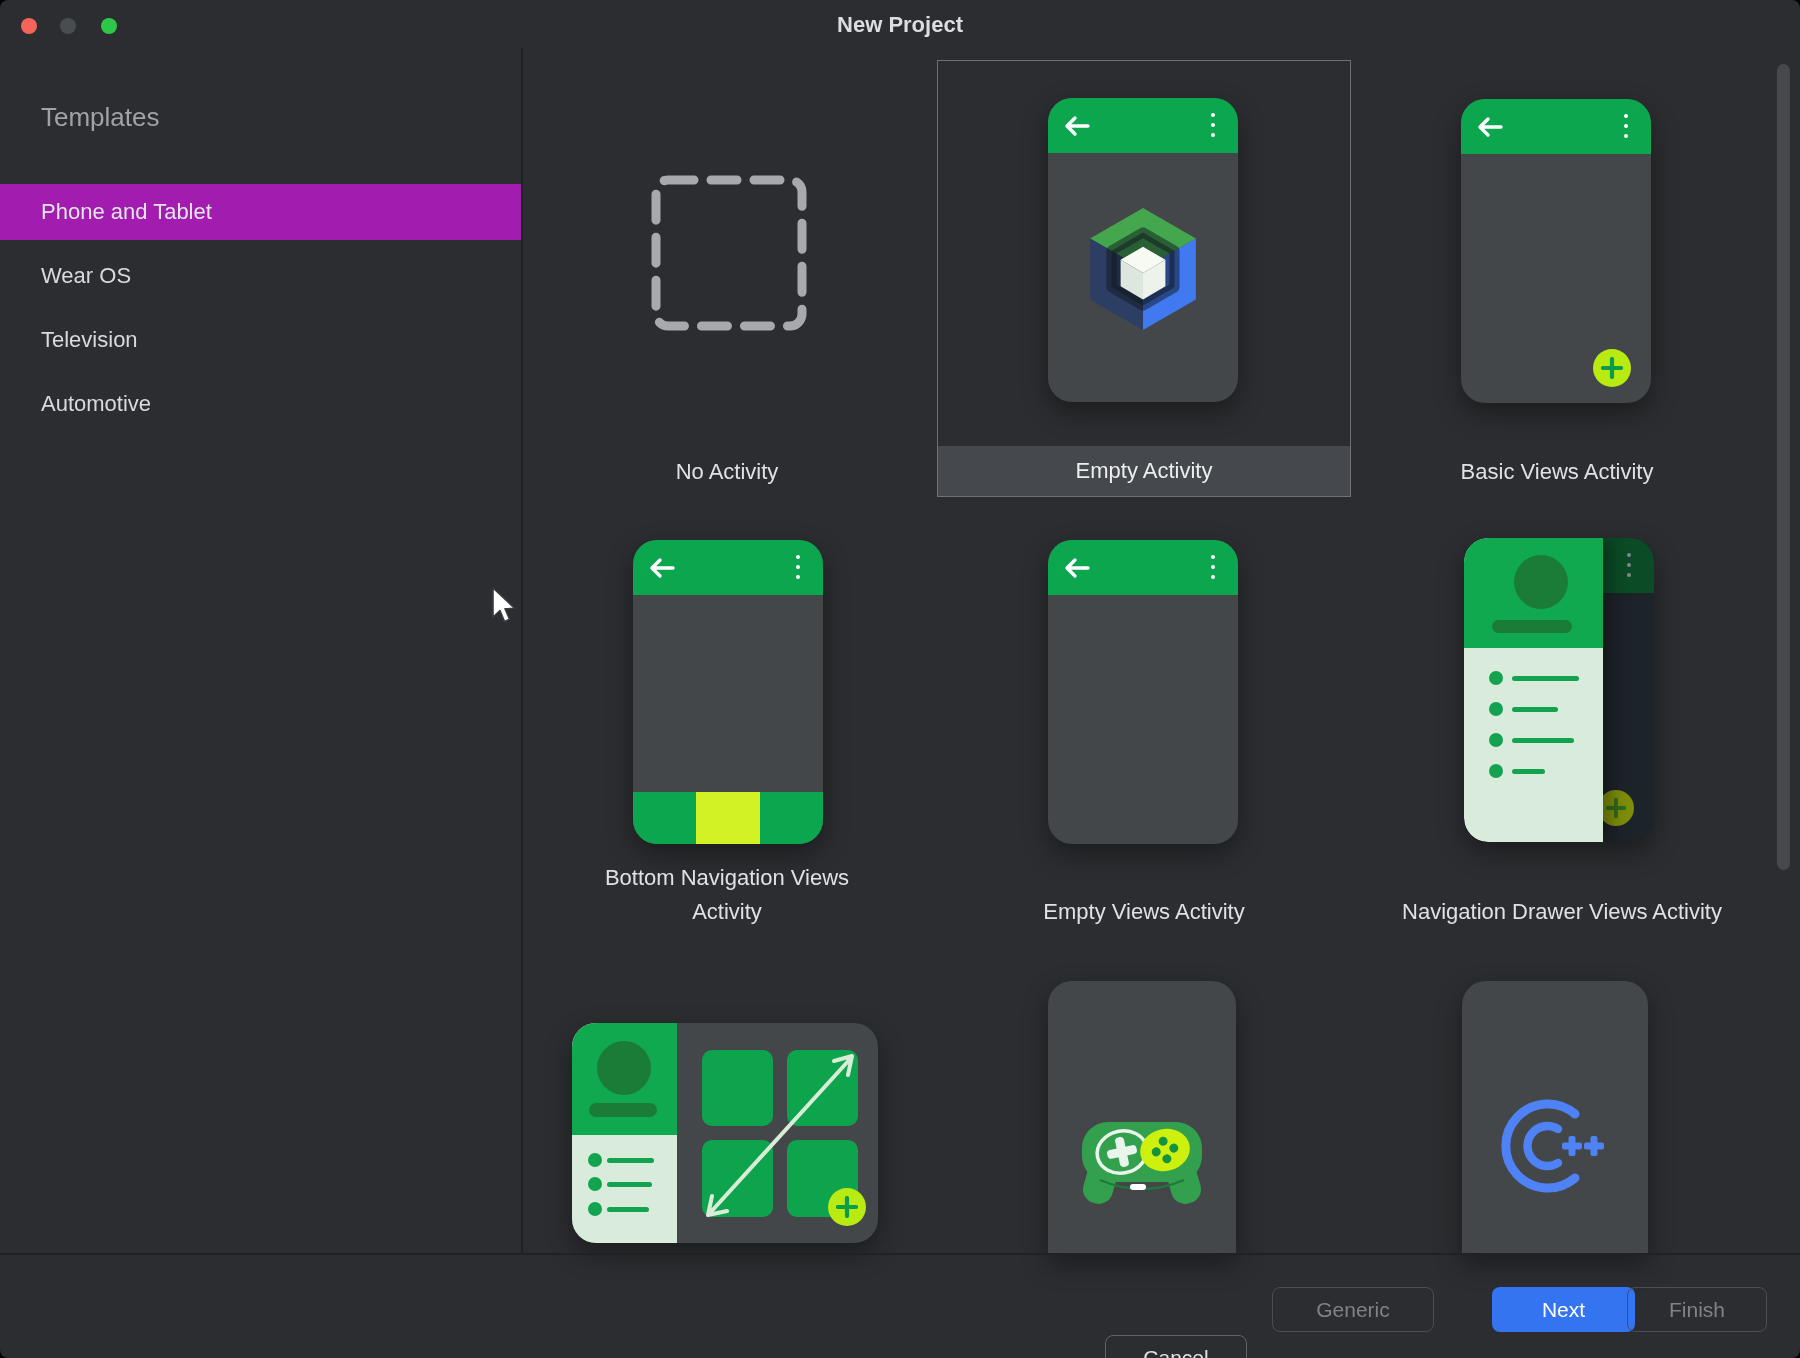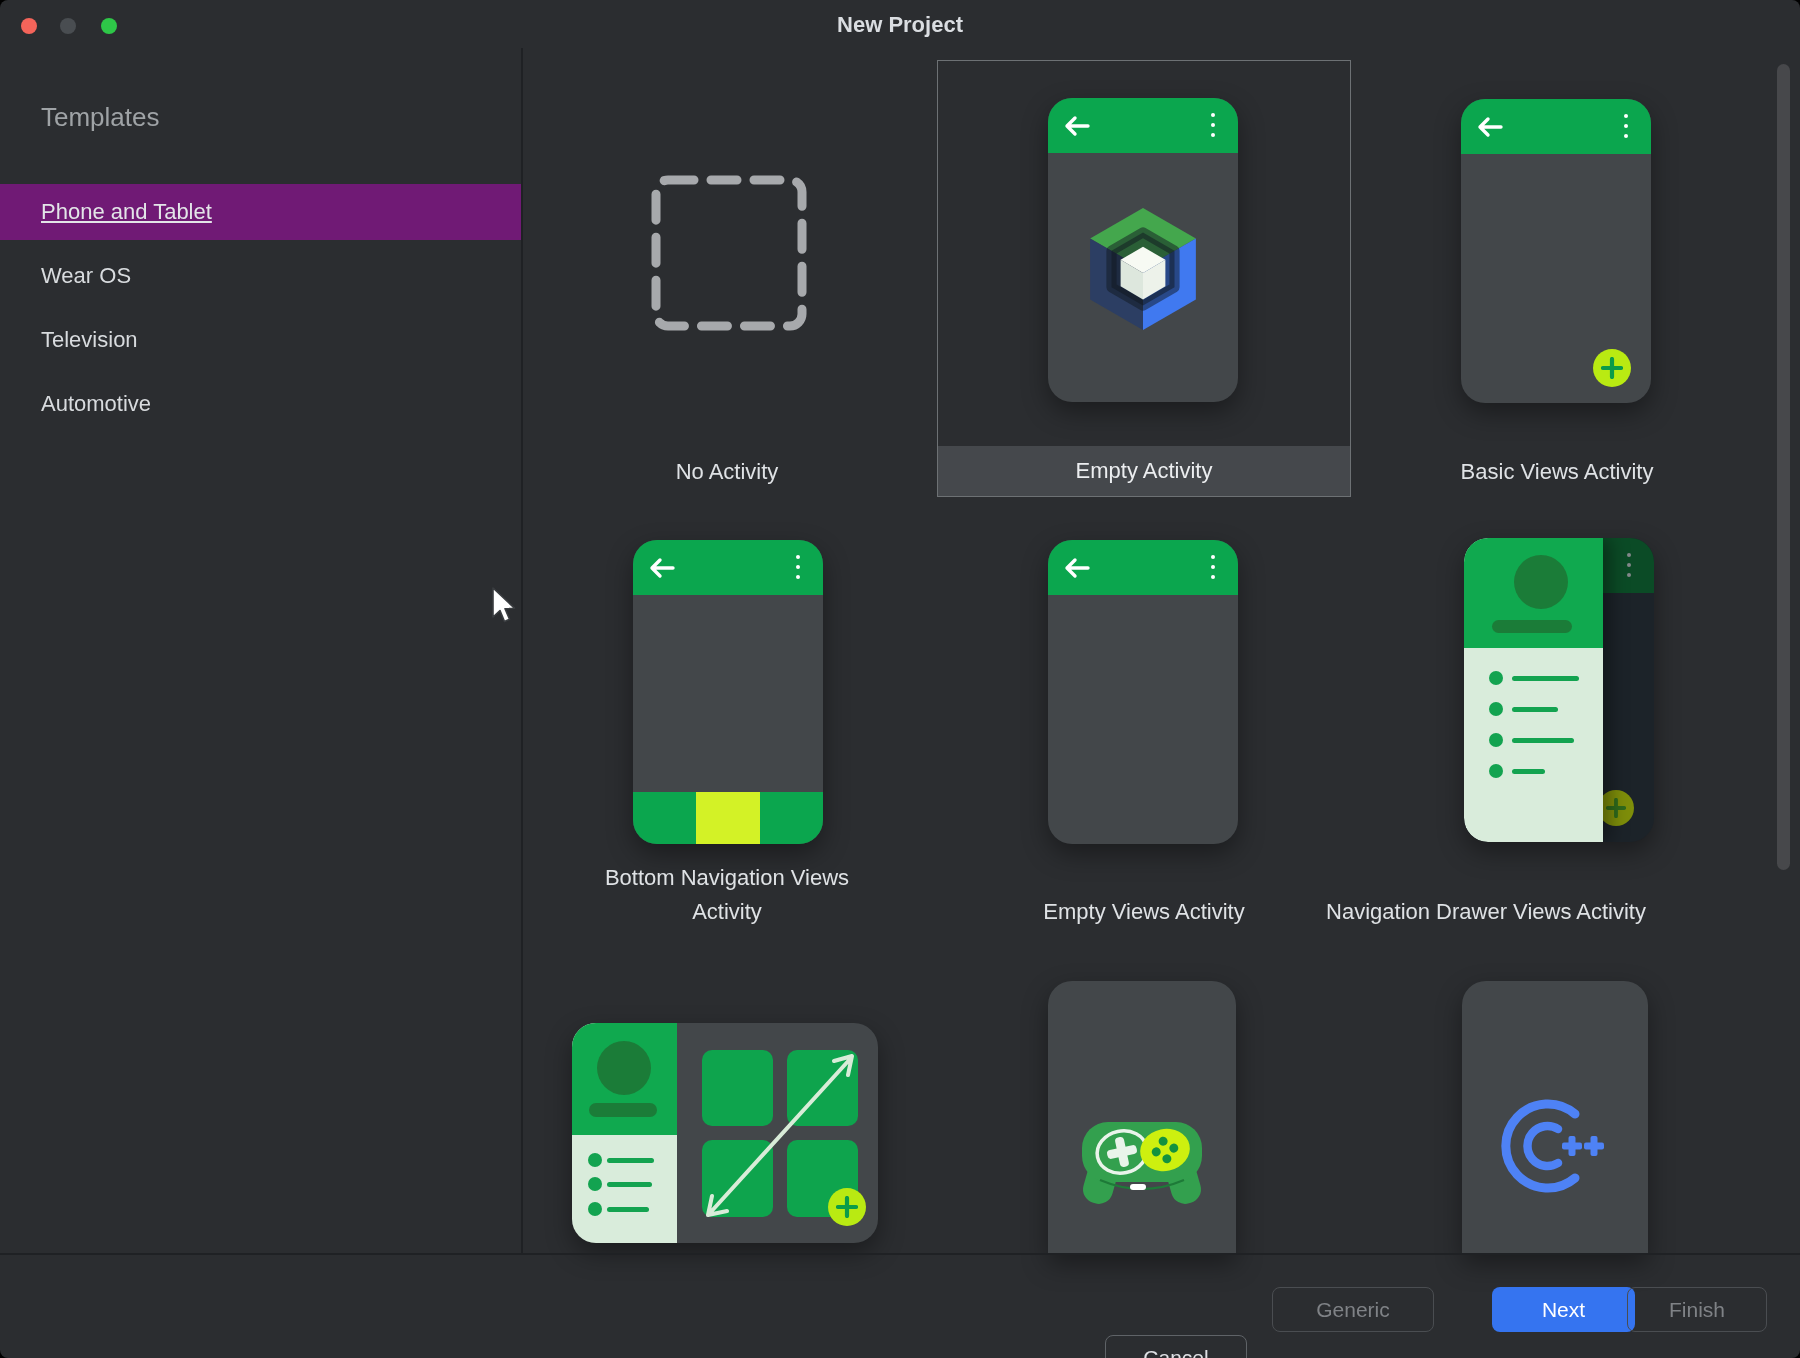--- a/index.html
+++ b/index.html
@@ -12,21 +12,21 @@
   .tl.red{left:21px;background:#f4645a;}
   .tl.yellow{left:60px;background:#494d51;}
   .tl.green{left:101px;background:#2ec748;}
   .win-title{position:absolute;top:12px;left:0;width:100%;text-align:center;
              font-size:22px;font-weight:bold;color:#dadde1;}
 
   
   .side-header{position:absolute;left:41px;top:102px;font-size:26px;color:#9fa3a6;}
   .side-item{position:absolute;left:0;width:521px;height:56px;line-height:56px;
              padding-left:41px;box-sizing:border-box;font-size:22px;color:#d8dbde;cursor:default;}
-  .side-item.selected{background:#701a75;color:#e3e5e8;text-decoration:underline;}
+  .side-item.selected{background:#a21caf;color:#e3e5e8;}
   .v-divider{position:absolute;left:521px;top:48px;width:2px;height:1205px;background:#1f2124;}
 
   
   .scroll-thumb{position:absolute;left:1777px;top:64px;width:13px;height:806px;
                 border-radius:7px;background:#47484b;}
 
   
   .card-label{position:absolute;text-align:center;font-size:22px;line-height:30px;color:#dfe2e5;}
   .sel-card{position:absolute;left:937px;top:60px;width:414px;height:437px;
             border:1px solid #6d7174;box-sizing:border-box;}
@@ -205,21 +205,21 @@
         <div class="menu-dot" style="left:25px;top:133px"></div>
         <div class="menu-line" style="left:48px;top:138px;width:67px"></div>
         <div class="menu-dot" style="left:25px;top:164px"></div>
         <div class="menu-line" style="left:48px;top:169px;width:46px"></div>
         <div class="menu-dot" style="left:25px;top:195px"></div>
         <div class="menu-line" style="left:48px;top:200px;width:62px"></div>
         <div class="menu-dot" style="left:25px;top:226px"></div>
         <div class="menu-line" style="left:48px;top:231px;width:33px"></div>
       </div>
     </div>
-    <div class="card-label" style="left:1276px;top:897px;width:420px">Navigation Drawer Views Activity</div>
+    <div class="card-label" style="left:1352px;top:897px;width:420px">Navigation Drawer Views Activity</div>
   </div>
 
   <div>
     <div class="tablet">
       <div class="gsq" style="left:130px;top:27px;height:76px"></div>
       <div class="gsq" style="left:215px;top:27px;height:76px"></div>
       <div class="gsq" style="left:130px;top:117px;height:77px"></div>
       <div class="gsq" style="left:215px;top:117px;height:77px"></div>
       <svg style="position:absolute;left:0;top:0" width="306" height="220" viewBox="0 0 306 220">
         <path d="M137 191 L279 35 M262 38 L280 33 L276 52 M140 173 L136 192 L155 188" fill="none" stroke="#d8ecd8" stroke-width="4" stroke-linecap="round" stroke-linejoin="round"></path>

